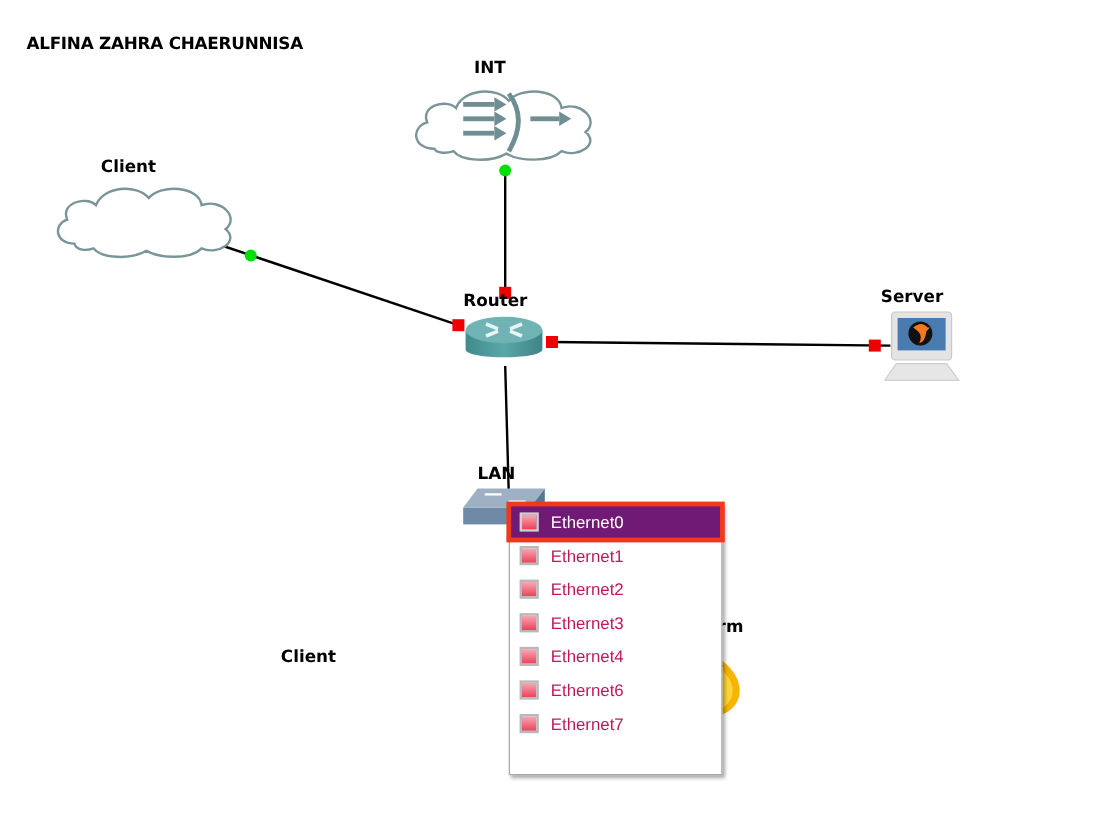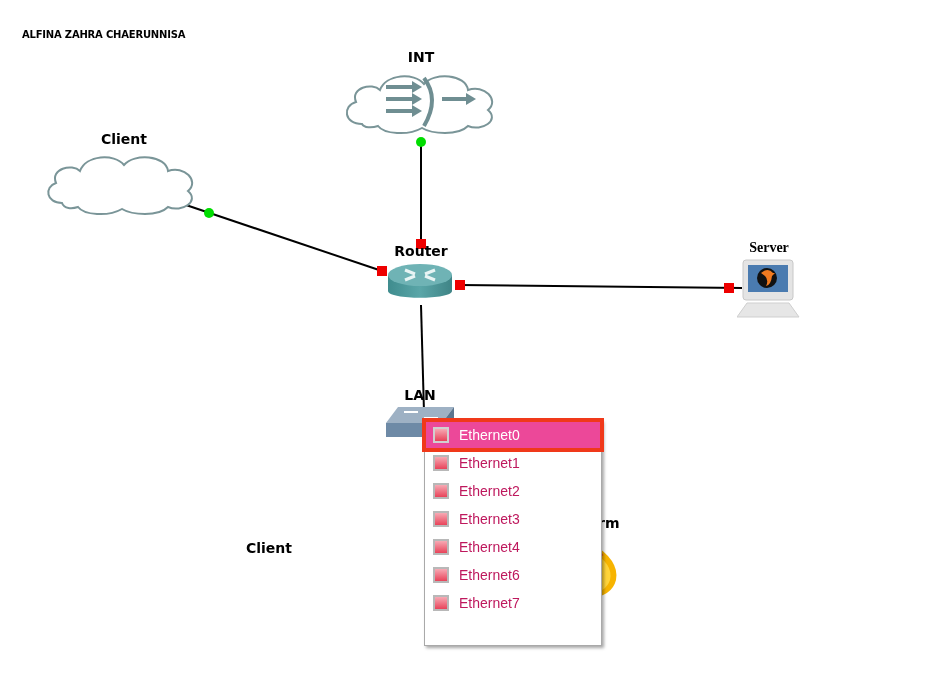--- a/index.html
+++ b/index.html
@@ -1,25 +1,25 @@
 <!DOCTYPE html>
 <html><head>
 <meta charset="utf-8">
 <style>
   html, body { margin:0; padding:0; background:#ffffff; }
   body { width:925px; height:681px; position:relative; overflow:hidden; font-family:"DejaVu Sans", sans-serif; }
   .canvas { position:absolute; left:0; top:0; width:925px; height:681px; }
-  .title { position:absolute; left:22px; top:29px; font-weight:bold; font-size:10px; color:#000; font-family:"DejaVu Sans", sans-serif; letter-spacing:-0.2px; }
-  .label { position:absolute; font-weight:bold; font-size:14px; color:#000; font-family:"DejaVu Sans", sans-serif; text-align:center; white-space:nowrap; }
+  .title { position:absolute; left:22px; top:29px; font-weight:bold; font-size:14px; color:#000; font-family:"DejaVu Sans", sans-serif; letter-spacing:-0.2px; }
+  .label { position:absolute; font-weight:bold; font-size:14px; color:#000; font-family:"DejaVu Sans", sans-serif; white-space:nowrap; }
   .node { position:absolute; }
   svg { display:block; }
   .menu { position:absolute; left:424px; top:420px; width:176px; height:224px; background:#fff; border:1px solid #a9a9a9; box-shadow:2px 2px 3px rgba(0,0,0,0.35); }
   .menu-item { position:relative; height:28px; display:flex; align-items:center; font-family:"Liberation Sans", sans-serif; font-size:14px; color:#be185d; cursor:default; }
   .menu-item .sq { width:16px; height:16px; margin-left:8px; margin-right:10px; box-sizing:border-box; border:2px solid #b8b8b8; background:linear-gradient(#f7a9b4, #e8435a); }
-  .menu-item.selected { background:#ec4899; color:#fff; outline:4px solid #f0391a; outline-offset:-1px; }
+  .menu-item.selected { background:#701a75; color:#fff; outline:4px solid #f0391a; outline-offset:-1px; }
   .menu-item.selected .sq { border-color:#d0d0d0; }
 </style>
 </head>
 <body>
 
 <div class="canvas">
 
   <svg class="node" style="left:0;top:0;" width="925" height="681">
     <line x1="421" y1="142" x2="421" y2="244" stroke="#000" stroke-width="2"></line>
     <line x1="186" y1="205" x2="382" y2="271" stroke="#000" stroke-width="2"></line>
@@ -74,21 +74,21 @@
       <ellipse cx="33" cy="13" rx="32" ry="11" fill="#6fb3b5"></ellipse>
       <g stroke="#e8f4f4" stroke-width="3" fill="none">
         <line x1="18" y1="8" x2="28" y2="12"></line>
           <line x1="38" y1="14" x2="48" y2="18"></line>
         <line x1="48" y1="8" x2="38" y2="12"></line>
           <line x1="28" y1="14" x2="18" y2="18"></line>
       </g>
     </svg>
   </div>
 
-  <div class="label" style="left:734px;top:240px;width:70px;font-family:Liberation Serif, serif;">Server</div>
+  <div class="label" style="left:734px;top:240px;width:70px;">Server</div>
   <div class="node" style="left:737px;top:259px;">
     <svg width="66" height="60">
       <rect x="6" y="1" width="50" height="40" rx="3" fill="#e4e4e4" stroke="#c8c8c8"></rect>
       <rect x="11" y="6" width="40" height="27" fill="#4a7bb0"></rect>
       <circle cx="30" cy="19" r="10" fill="#111"></circle>
       <path d="M24 14 Q31 8 36 14 L38 14 L35 17 Q34 26 29 27 Q32 21 28 17 Z" fill="#f07a20"></path>
       <polygon points="10,44 52,44 62,58 0,58" fill="#e6e6e6" stroke="#cfcfcf"></polygon>
     </svg>
   </div>
 

